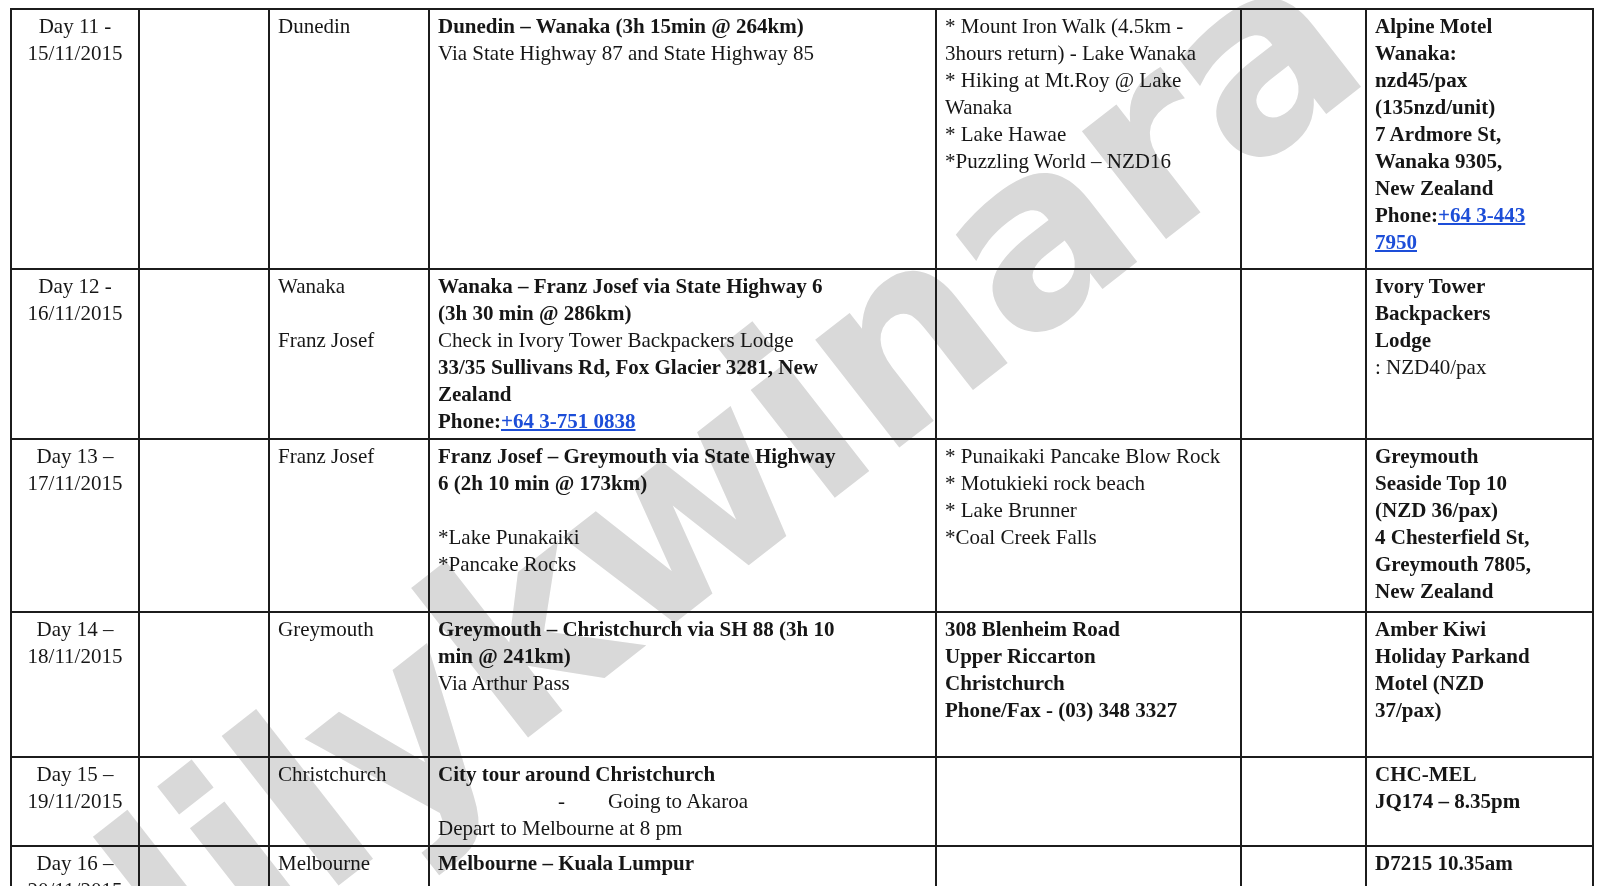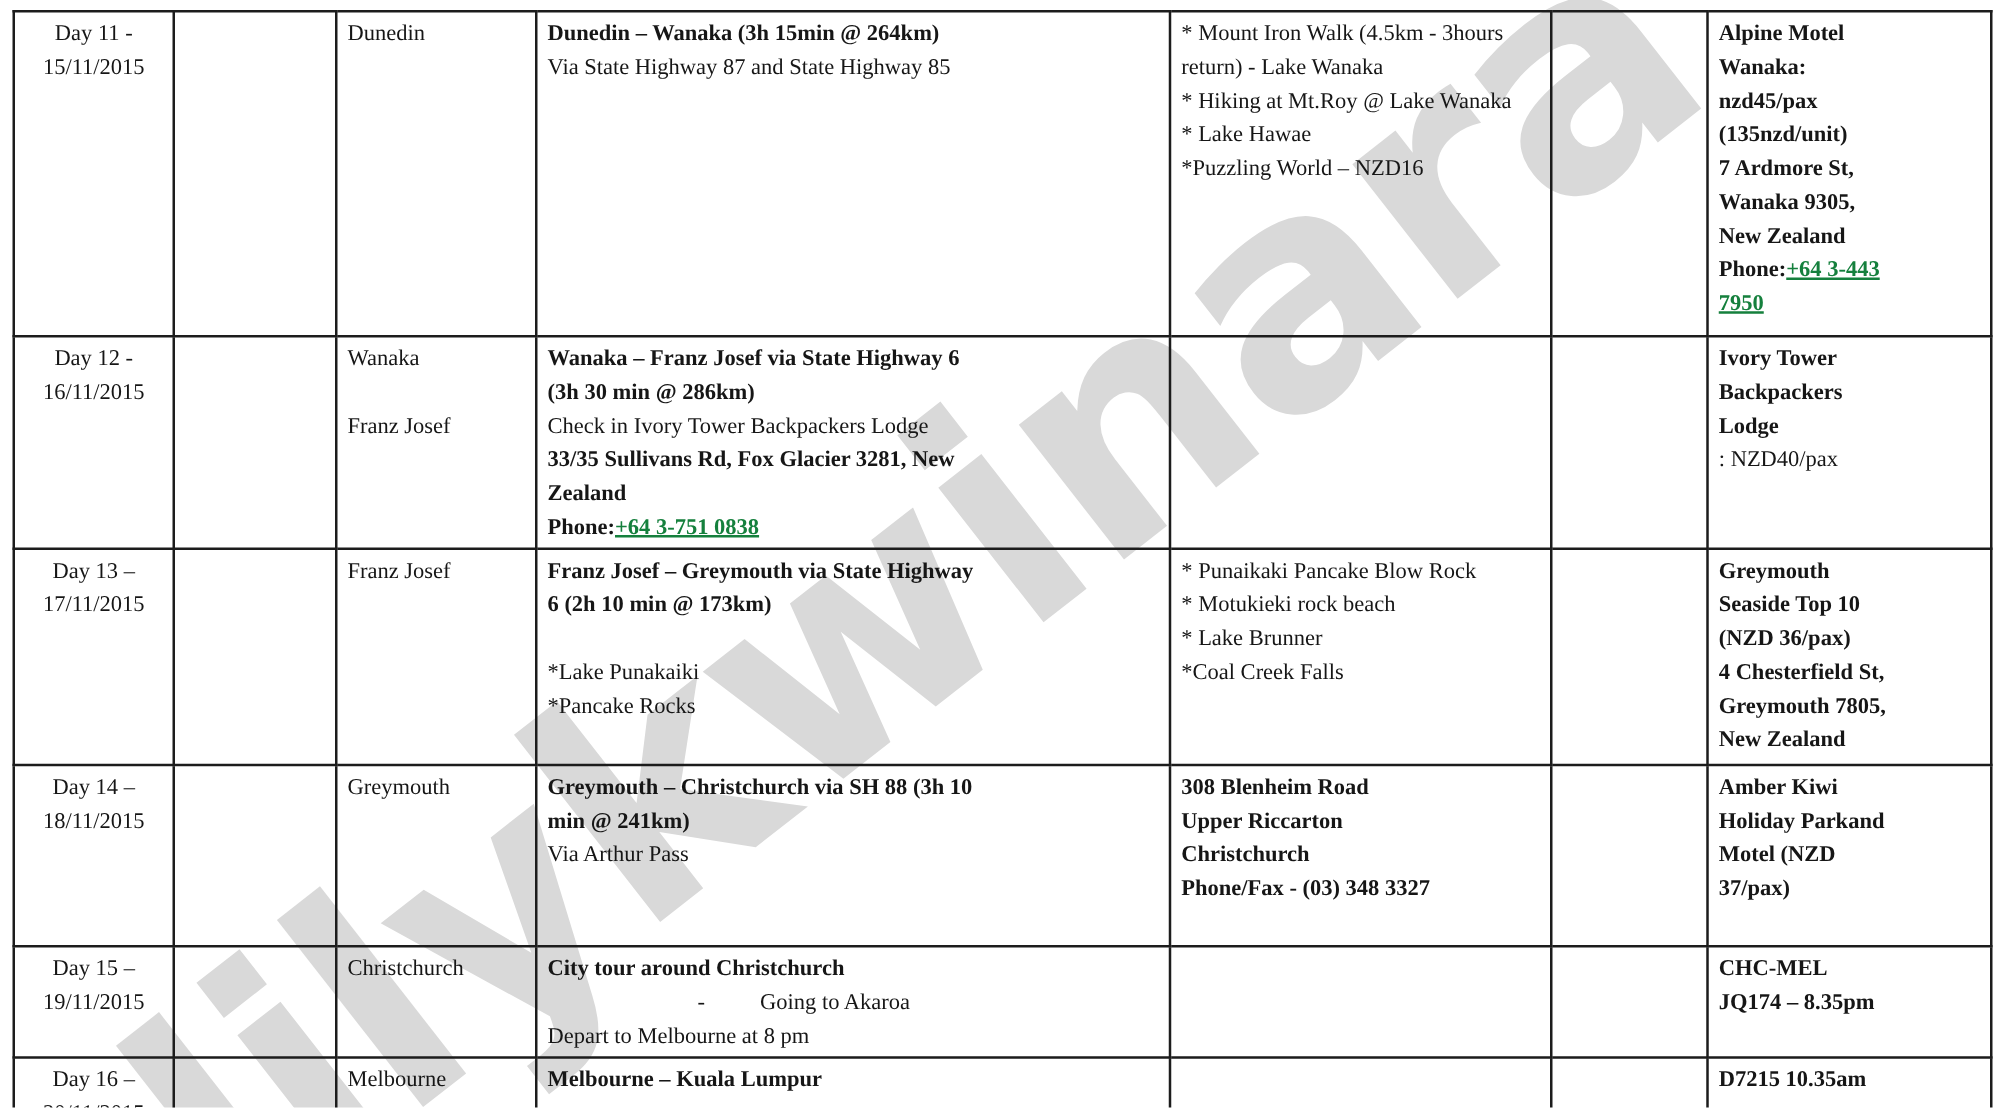--- a/index.html
+++ b/index.html
@@ -30,21 +30,21 @@
     position: absolute;
     left: 10px; top: 8px;
     border-collapse: collapse;
     table-layout: fixed;
     z-index: 1;
     background: transparent;
   }
   table.itinerary td {
     border: 2px solid #1c1c1c;
     vertical-align: top;
-    font-size: 18px;
+    font-size: 21px;
     line-height: 27px;
     padding: 3px 8px 3px 8px;
     overflow: hidden;
   }
   col.c0 { width: 128px; }
   col.c1 { width: 130px; }
   col.c2 { width: 160px; }
   col.c3 { width: 507px; }
   col.c4 { width: 305px; }
   col.c5 { width: 125px; }
@@ -53,21 +53,21 @@
   td.col0 { vertical-align: middle; text-align: center; }
   td.col2 { padding-left: 13px; }
   td.col4 { padding-left: 7px; }
   td.col6 { padding-left: 11px; }
 
   .line { min-height: 27px; }
   .line.dash-line { padding-left: 120px; }
   .dash { display: inline-block; width: 50px; }
   .b { font-weight: bold; }
   a.lnk {
-    color: #15803d;
+    color: #1d4ed8;
     font-weight: bold;
     text-decoration: underline;
     text-decoration-thickness: 2px;
     cursor: pointer;
   }
 </style>
 </head>
 <body>
 
 <div class="page">

